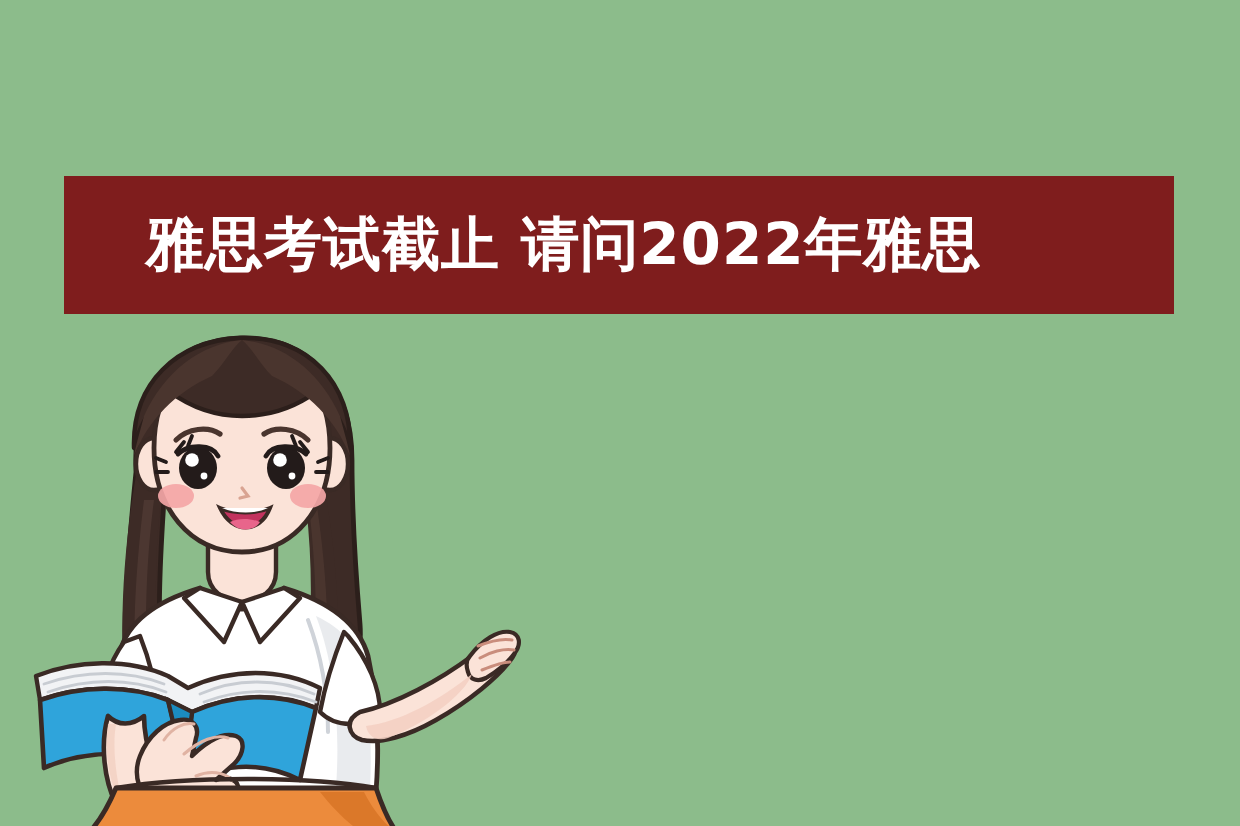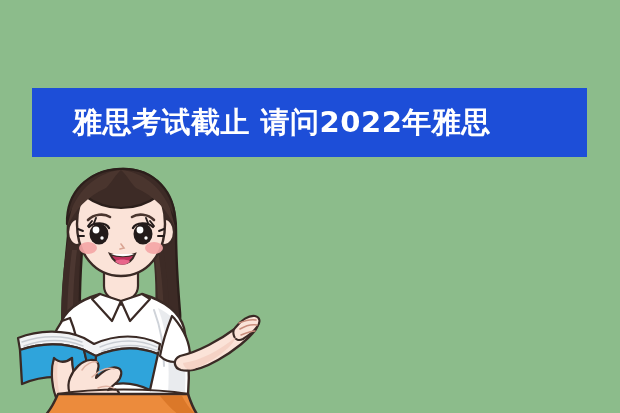--- a/index.html
+++ b/index.html
@@ -21,21 +21,21 @@
     background: #8cbc8b;
   }
 
   
   #title-banner {
     position: absolute;
     left: 32px;
     top: 88px;
     width: 555px;
     height: 69px;
-    background: #1d4ed8;
+    background: #7f1d1d;
     display: flex;
     align-items: center;
   }
   #title-text {
     margin-left: 41px;
     color: #ffffff;
     font-size: 29px;
     font-weight: 700;
     letter-spacing: 0.5px;
     white-space: nowrap;

